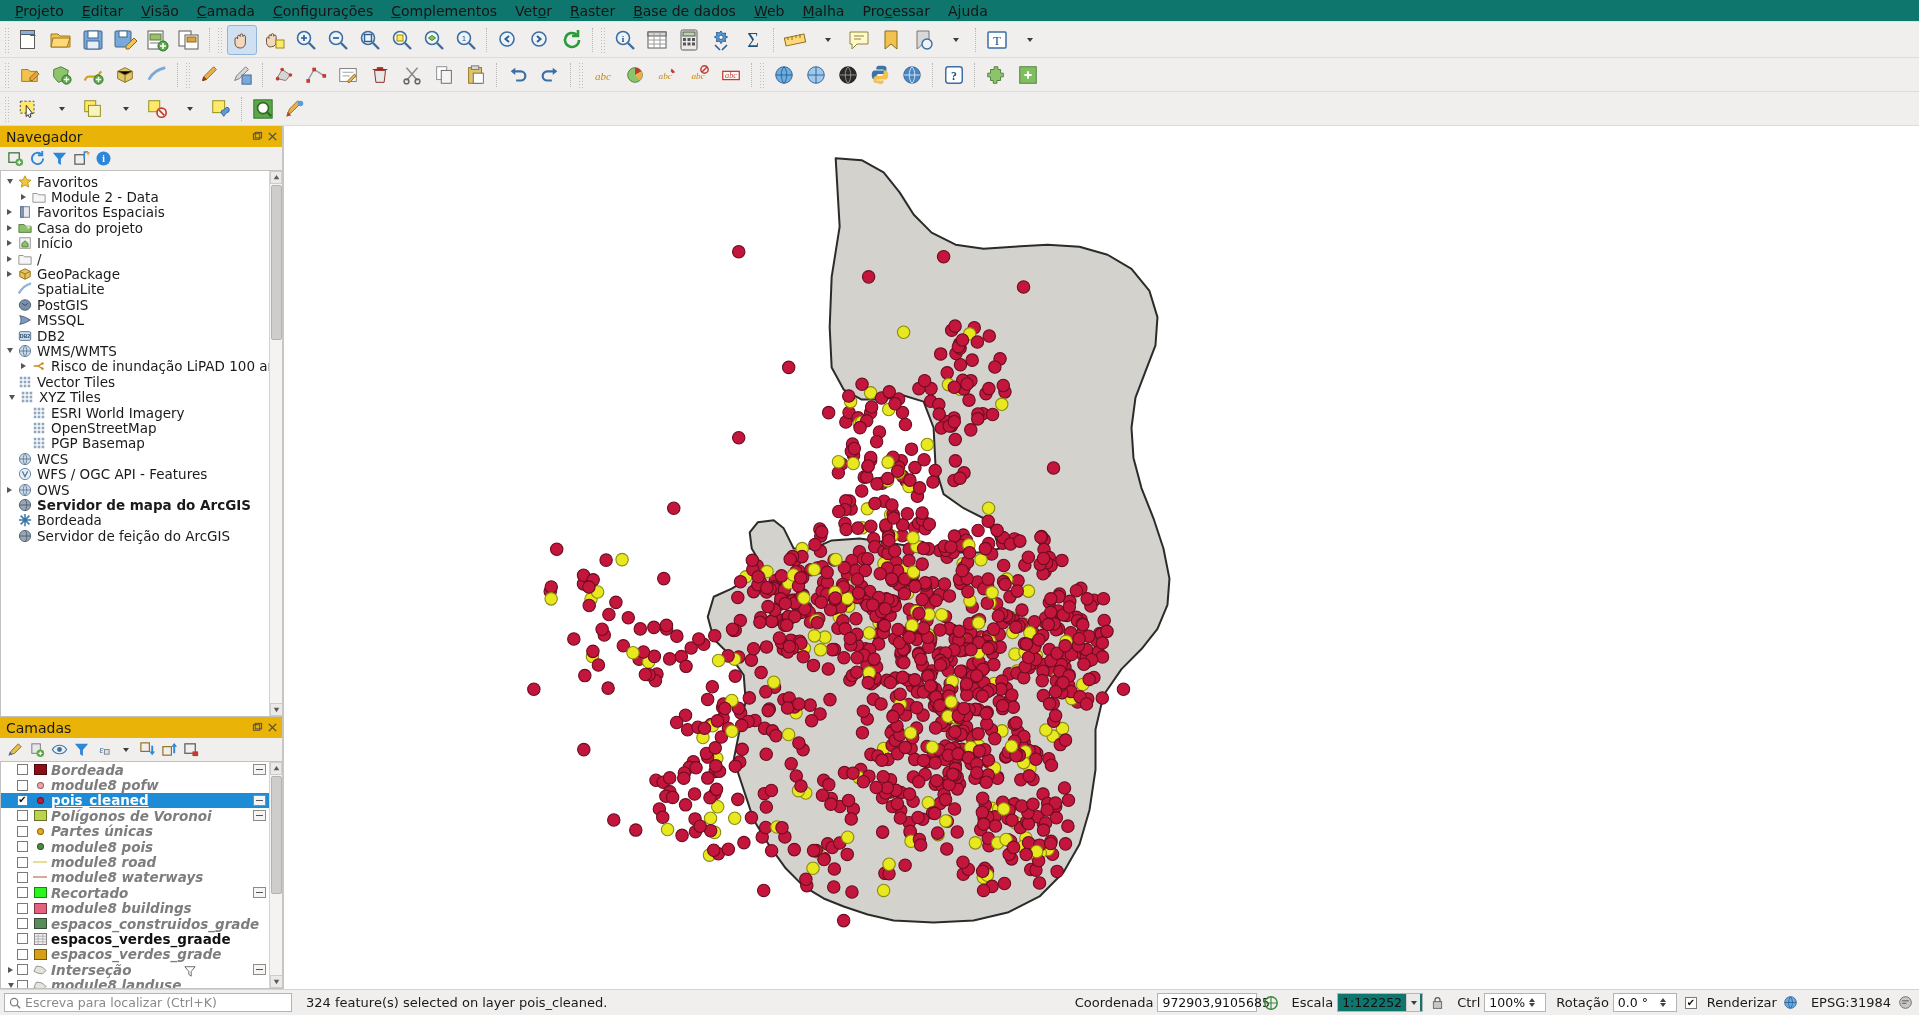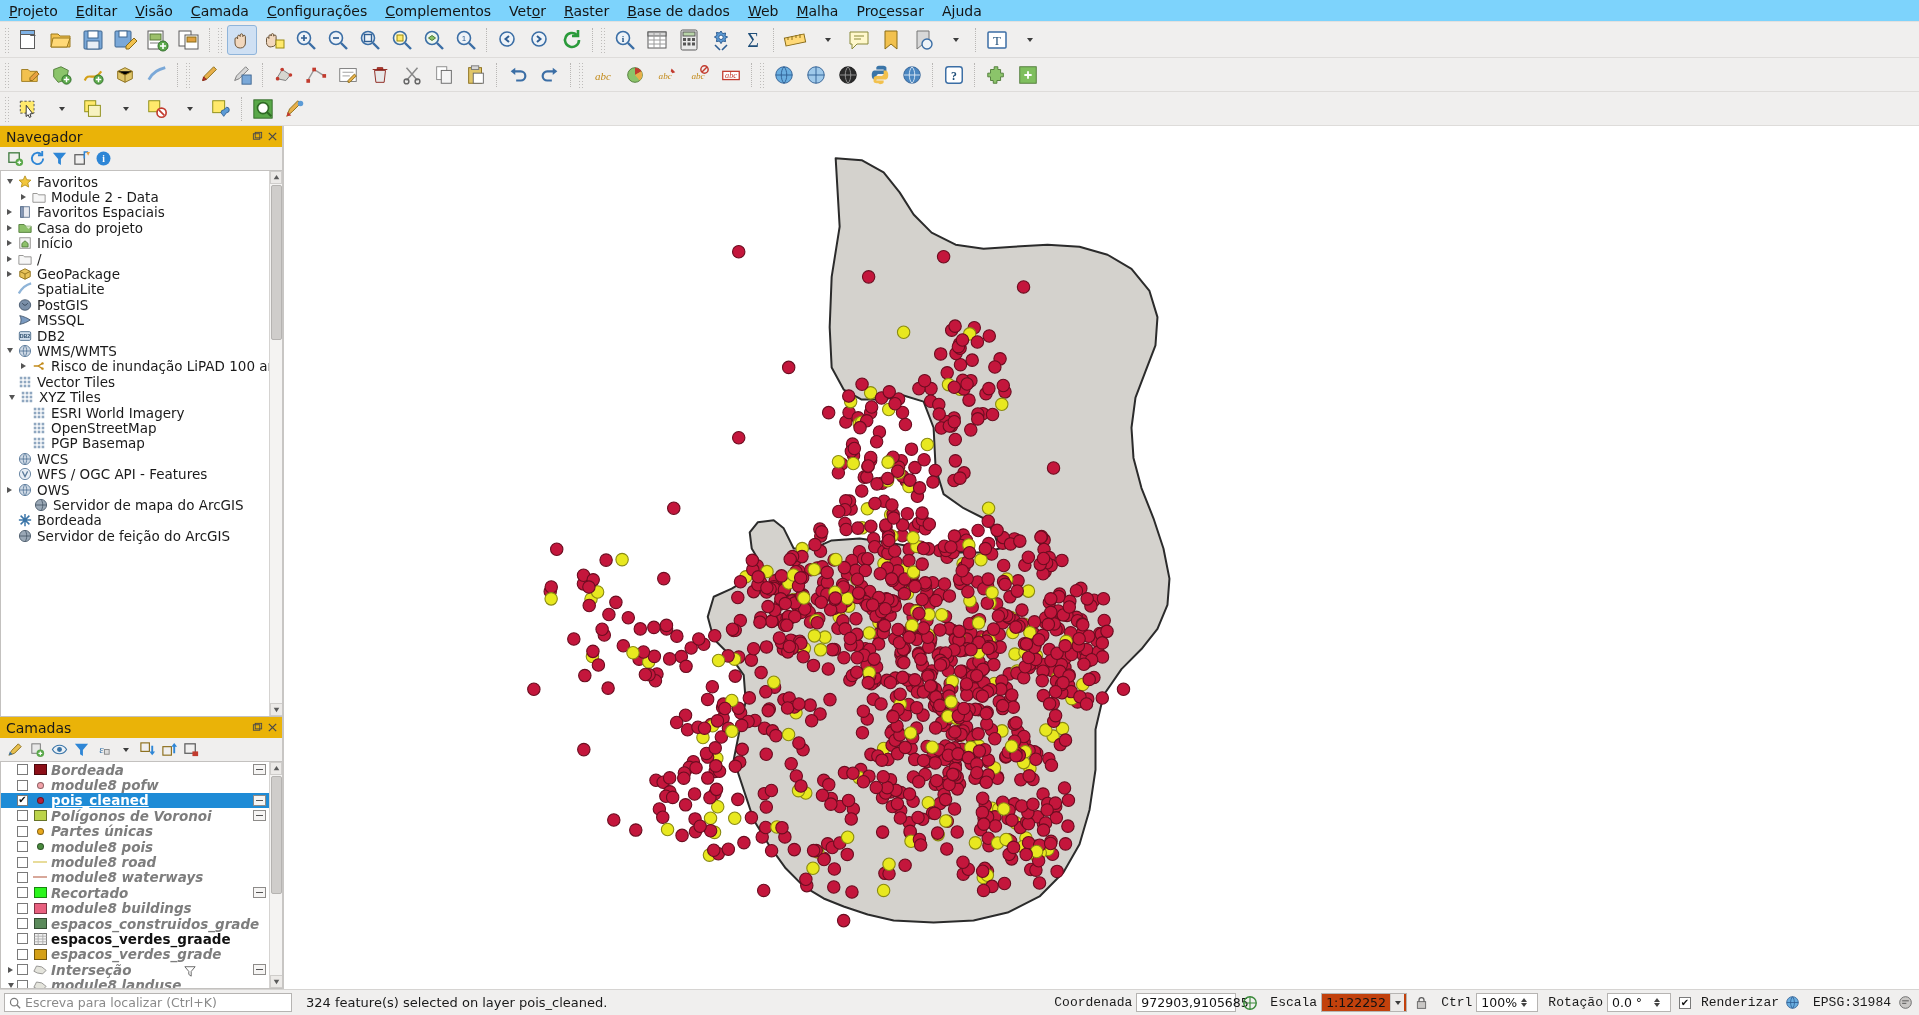--- a/index.html
+++ b/index.html
@@ -10,21 +10,21 @@
     font-family: "DejaVu Sans", "Liberation Sans", sans-serif;
     font-size: 13.5px;
     background: #efefef;
     color: #1a1a1a;
   }
   #app { width: 1919px; height: 1015px; display: flex; flex-direction: column; background:#f0f0ef; }
 
   
   .menubar {
     height: 22px; display: flex; align-items: center;
-    background: #7dd3fc; flex: 0 0 22px;
+    background: #0f766e; padding-left: 6px; flex: 0 0 22px;
     border-bottom: 1px solid #e2e1e0;
   }
   .menu-item { padding: 2px 9px; font-size: 14px; color:#151515; white-space: nowrap; cursor: default;}
   .menu-item u { text-decoration: underline; }
 
   
   .toolbar {
     display: flex; align-items: center; background: #f0efee;
     border-bottom: 1px solid #dedcda; padding: 1px 2px;
   }
@@ -106,24 +106,24 @@
 
   
   .status{
     height: 26px; flex:0 0 26px; display:flex; align-items:center;
     background:#f0efee; border-top:1px solid #d6d4d2; padding:0 4px; gap:4px; font-size:13px;
   }
   .locator{ width:288px; height:19px; background:#fff; border:1px solid #b6b4b2; display:flex;align-items:center;
             padding:0 4px; gap:4px; color:#8a8a8a; font-size:12.5px;}
   .stxt{ margin-left:10px; color:#1a1a1a; font-size:13px;}
   .stspacer{ flex:1 1 auto;}
-  .slabel{ color:#1a1a1a; font-size:13px; margin-left:6px;font-family:Liberation Mono, monospace;}
+  .slabel{ color:#1a1a1a; font-size:13px; margin-left:6px;}
   .sfield{ height:19px; background:#fff; border:1px solid #b6b4b2; display:flex; align-items:center;
            padding:0 4px; font-size:12.5px; color:#111;}
-  .scombo{ height:19px; background:#c2410c; border:1px solid #b6b4b2; display:flex; align-items:center;
+  .scombo{ height:19px; background:#0f766e; border:1px solid #b6b4b2; display:flex; align-items:center;
            padding:0 2px 0 4px; font-size:12.5px; color:#111; gap:4px;}
   .scombo .cbtn{ width:14px;height:17px;background:#eceae8;border-left:1px solid #cfcdcb;display:flex;align-items:center;justify-content:center;}
   .spin{ width:12px; display:flex; flex-direction:column; justify-content:center; gap:1px; margin-left:2px;}
   .spin i{ display:block; width:0;height:0;border-left:3px solid transparent;border-right:3px solid transparent;}
   .spin i.u{ border-bottom:4px solid #444;}
   .spin i.d{ border-top:4px solid #444;}
   .stick{ width:12px;height:12px;border:1px solid #7a7a7a;background:#fff;display:flex;align-items:center;justify-content:center;
           font-size:10px;color:#111;margin-left:4px;}
 </style>
 </head>
@@ -920,21 +920,21 @@
                 <span class="arrow-r"></span>
               </span>
               <span class="ticon">
                 <svg width="14" height="14" viewBox="0 0 16 16">
                   <circle cx="8" cy="8" r="6.4" fill="#cfdae6" stroke="#5a7a9a"></circle>
                   <path d="M1.6 8h12.8M8 1.6c2.6 3 2.6 9.8 0 12.8M8 1.6C5.4 4.6 5.4 11.4 8 14.4" fill="none" stroke="#5a7a9a"></path>
                 </svg>
               </span>
               <span class="tlabel">OWS</span>
             </div>
-            <div class="trow" style="padding-left: 18px;">
+            <div class="trow" style="padding-left: 2px; font-weight: bold;">
               <span class="twist"></span>
               <span class="ticon">
                 <svg width="14" height="14" viewBox="0 0 16 16">
                   <circle cx="8" cy="8" r="6.4" fill="#9aa8b6" stroke="#4a5a6a"></circle>
                   <path d="M1.6 8h12.8M8 1.6c2.6 3 2.6 9.8 0 12.8" fill="none" stroke="#4a5a6a"></path>
                 </svg>
               </span>
               <span class="tlabel">Servidor de mapa do ArcGIS</span>
             </div>
             <div class="trow" style="padding-left: 2px;">

